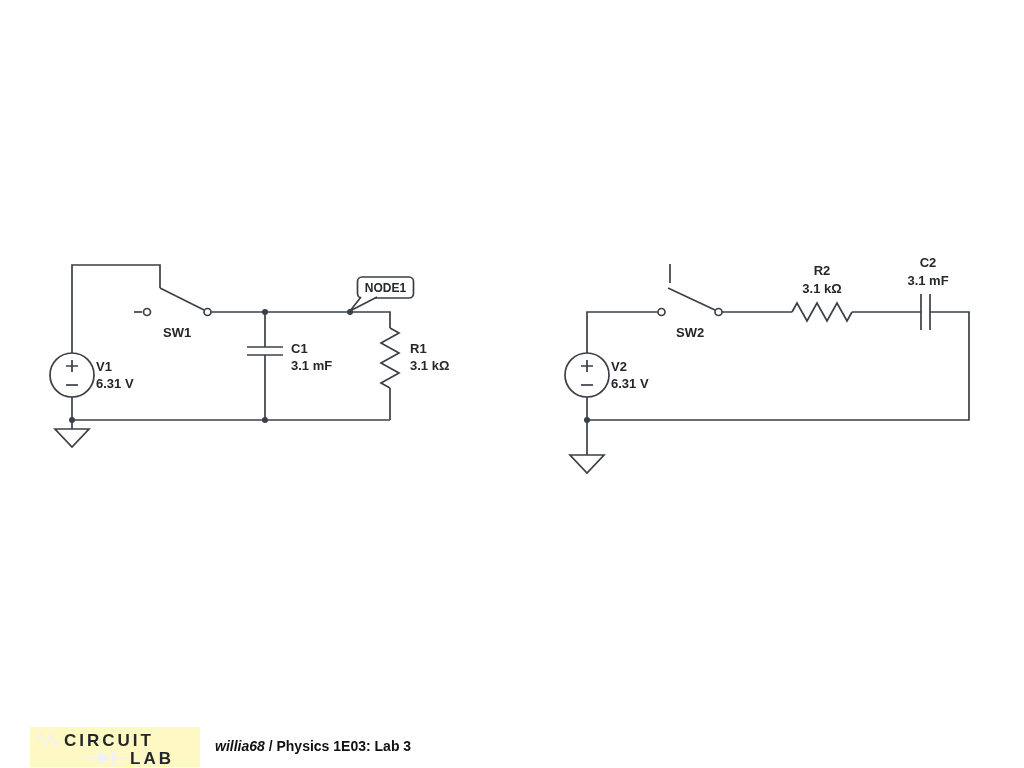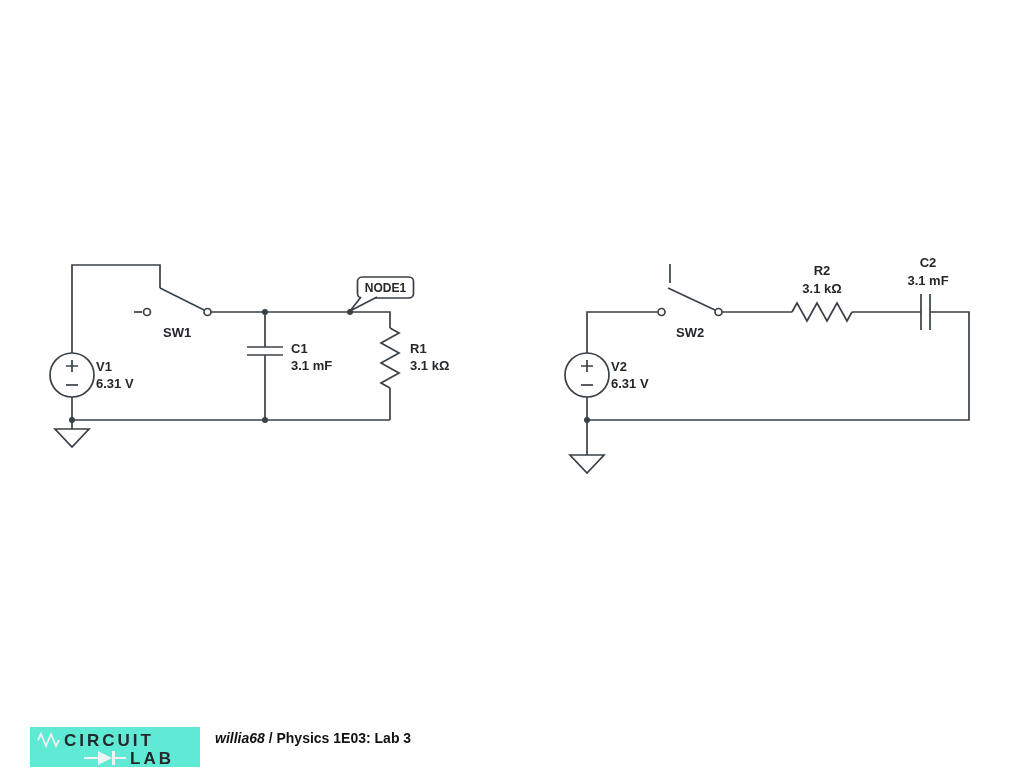--- a/index.html
+++ b/index.html
@@ -5,22 +5,22 @@
   html,body{margin:0;padding:0;}
   body{
     width:1024px;height:768px;background:#ffffff;overflow:hidden;position:relative;
     font-family:"Liberation Sans",sans-serif;
   }
   .canvas{position:absolute;top:0;left:0;}
   svg text{font-family:"Liberation Sans",sans-serif;fill:#24272b;}
   svg .comp-label{font-size:13px;font-weight:bold;}
   svg .flag-label{font-size:12px;font-weight:bold;}
   .footer{position:absolute;left:0;top:725px;width:1024px;height:43px;background:#ffffff;}
-  .logo-box{position:absolute;left:30px;top:2px;width:170px;height:40px;background:#5eead4;}
-  .footer-meta{position:absolute;left:215px;top:4px;}
+  .logo-box{position:absolute;left:30px;top:2px;width:170px;height:40px;background:#fef9c3;}
+  .footer-meta{position:absolute;left:215px;top:12px;}
   .footer-title{font-size:14px;font-weight:bold;color:#111111;line-height:18px;}
   .footer-title .user{font-style:italic;}
   .footer-url{font-size:14px;font-weight:bold;color:#111111;line-height:18px;}
 </style>
 </head>
 <body>
 
 <div class="canvas">
 <svg width="1024" height="725" viewBox="0 0 1024 725">
 

